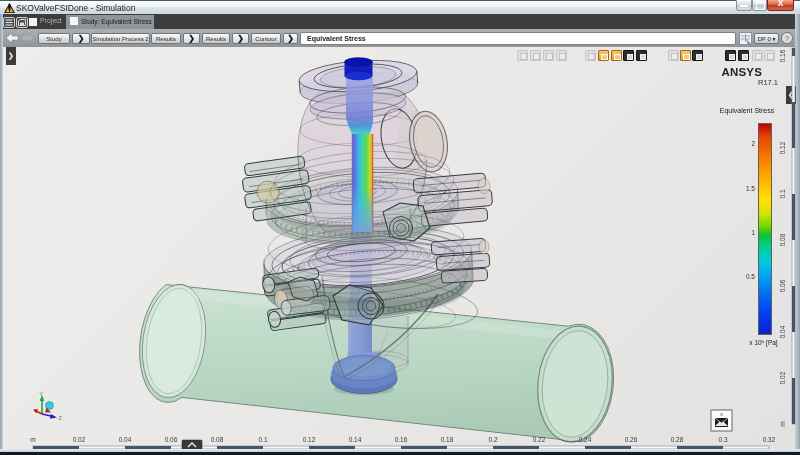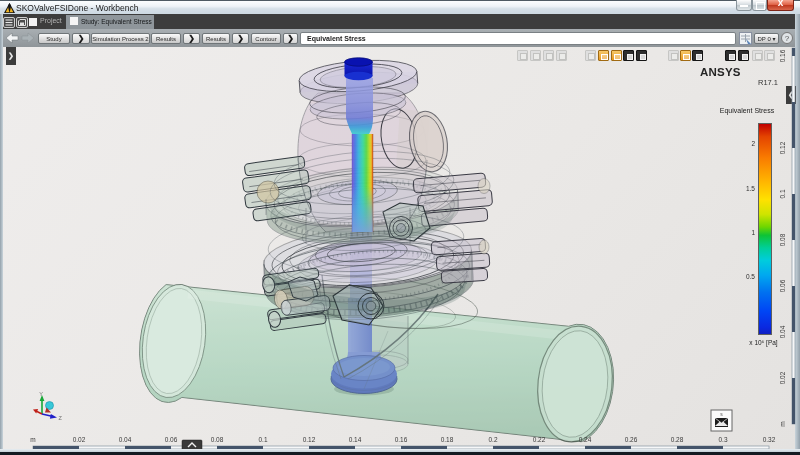--- a/index.html
+++ b/index.html
@@ -62,21 +62,21 @@
 </head>
 <body>
 <div id="win">
 
   <div id="titlebar"></div>
   <svg style="left:4px; top:3px;" width="11" height="10" viewBox="0 0 11 10">
     <polygon points="5.5,0 11,10 0,10" fill="#151515"></polygon>
     <polygon points="5.5,1.8 9.3,9.2 1.7,9.2" fill="#f0b424"></polygon>
     <polygon points="5.5,0 7.2,3 5.5,10 3.8,3" fill="#151515"></polygon>
   </svg>
-  <div id="title-text">SKOValveFSIDone - Workbench</div>
+  <div id="title-text">SKOValveFSIDone - Simulation</div>
   <div id="btn-min" class="winbtn" style="left:736px; width:16px;"></div>
   <div id="btn-max" class="winbtn" style="left:752px; width:15px;"></div>
   <div id="btn-close" class="winbtn"></div>
 
   <div id="tabbar"></div>
   <svg style="left:3px; top:17px;" width="25" height="11" viewBox="0 0 25 11">
     <rect x="0.5" y="0.5" width="11" height="10" rx="1.5" fill="#4a4a4a" stroke="#cdcdcd"></rect>
     <line x1="2.5" y1="3" x2="9.5" y2="3" stroke="#e8e8e8" stroke-width="1.1"></line>
     <line x1="2.5" y1="5.5" x2="9.5" y2="5.5" stroke="#e8e8e8" stroke-width="1.1"></line>
     <line x1="2.5" y1="8" x2="9.5" y2="8" stroke="#e8e8e8" stroke-width="1.1"></line>
@@ -130,21 +130,21 @@
   <div class="ico ico-drk" style="left:623px;"></div>
   <div class="ico ico-drk" style="left:636px;"></div>
   <div class="ico ico-dis" style="left:668px;"></div>
   <div class="ico ico-org" style="left:680px;"></div>
   <div class="ico ico-drk" style="left:692px;"></div>
   <div class="ico ico-drk" style="left:725px;"></div>
   <div class="ico ico-drk" style="left:738px;"></div>
   <div class="ico ico-dis" style="left:752px;"></div>
   <div class="ico ico-dis" style="left:764px;"></div>
 
-  <div style="left:700px; top:66px; width:62px; text-align:left; font-size:11.5px; font-weight:bold; color:#252525; letter-spacing:0.2px;">ANSYS</div>
+  <div style="left:700px; top:66px; width:62px; text-align:right; font-size:11.5px; font-weight:bold; color:#252525; letter-spacing:0.2px;">ANSYS</div>
   <div style="left:716px; top:78px; width:62px; text-align:right; font-size:7.5px; color:#333;">R17.1</div>
 
   <div style="left:716px; top:107px; width:62px; font-size:7px; color:#222; text-align:center;">Equivalent Stress</div>
   <div id="legendbar"></div>
   <div class="leglabel" style="left:735px; top:140px;">2</div>
   <div class="leglabel" style="left:735px; top:185px;">1.5</div>
   <div class="leglabel" style="left:735px; top:229px;">1</div>
   <div class="leglabel" style="left:735px; top:273px;">0.5</div>
   <div style="left:736px; top:339px; width:55px; font-size:6.5px; color:#222; text-align:center;">x 10⁶ [Pa]</div>
 

